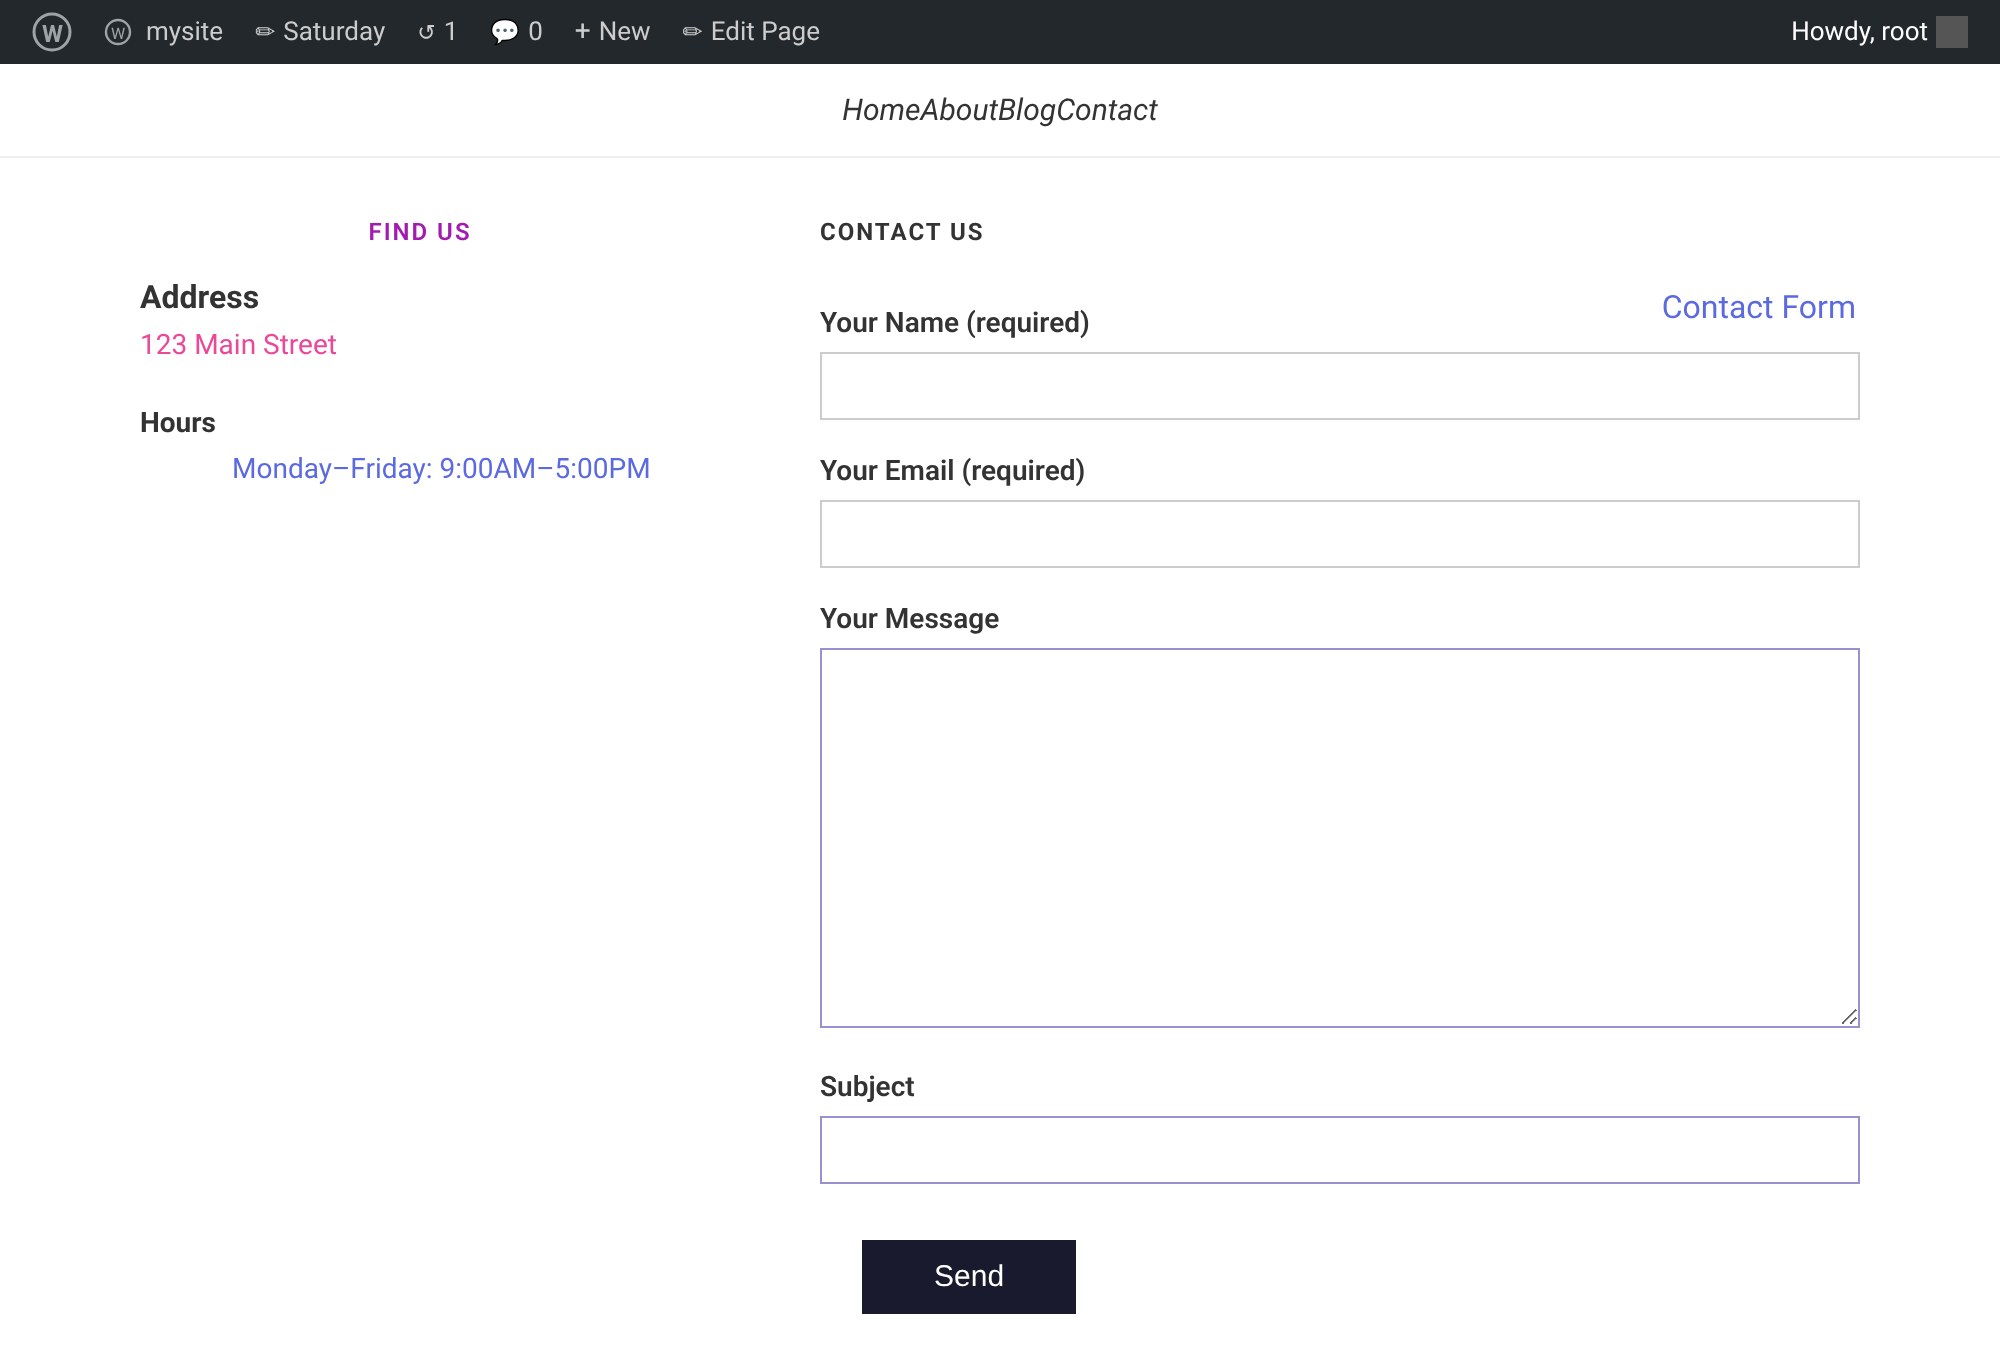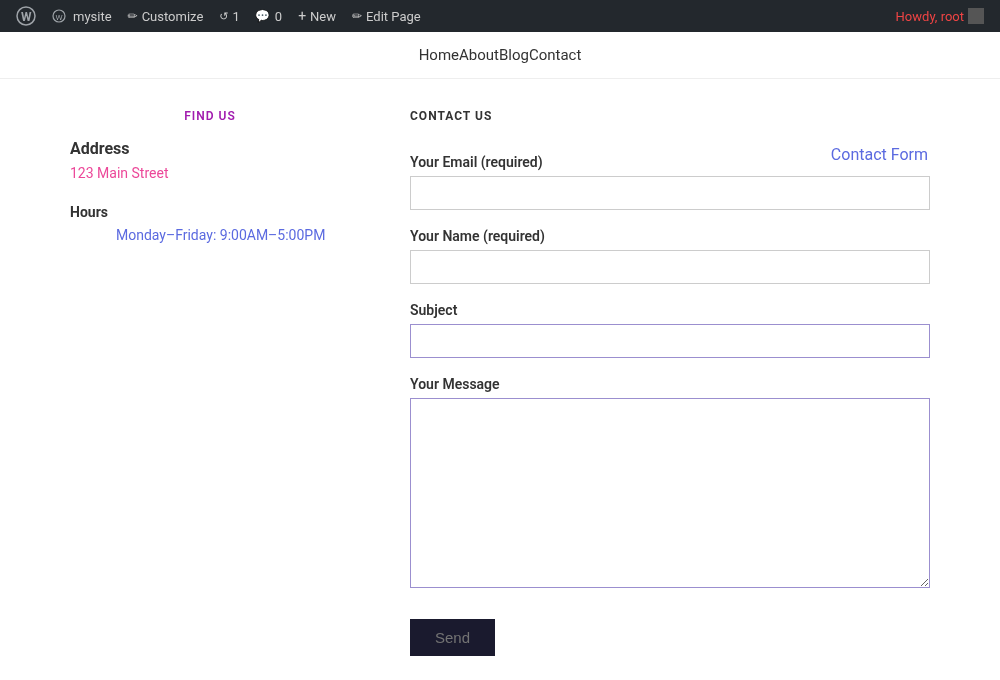--- a/index.html
+++ b/index.html
@@ -30,21 +30,21 @@
       font-size: 13px;
       cursor: pointer;
       white-space: nowrap;
     }
     .admin-bar-spacer { flex: 1; }
     .admin-bar-right {
       display: flex;
       align-items: center;
       gap: 4px;
       padding: 0 8px;
-      color: #ef4444;
+      color: #ffffff;
       font-size: 13px;
     }
     .wp-logo-icon {
       width: 20px;
       height: 20px;
       background: #23282d;
       border-radius: 50%;
       display: flex;
       align-items: center;
       justify-content: center;
@@ -62,21 +62,21 @@
     
     #page-wrapper { margin-top: 32px; }
 
     
     #site-nav {
       display: flex;
       justify-content: center;
       padding: 14px 0;
       border-bottom: 1px solid #eee;
     }
-    .nav-items { display: flex; list-style: none; }
+    .nav-items { display: flex; list-style: none; font-style: italic; }
     .nav-item a {
       text-decoration: none;
       color: #333;
       font-size: 15px;
     }
 
     
     #page-content {
       max-width: 900px;
       margin: 0 auto;
@@ -155,27 +155,28 @@
     .contact-form-label-overlay {
       text-align: right;
       color: #5b6ae0;
       font-size: 18px;
       margin-bottom: -10px;
       padding-right: 2px;
     }
 
     .send-button {
       background: #1a1a2e;
-      color: #737373;
+      color: #ffffff;
       border: none;
-      padding: 10px 25px;
+      padding: 10px 36px;
       font-size: 15px;
       cursor: pointer;
       margin-top: 10px;
       font-weight: 500;
+      margin-left: 21px;
     }
 
     
     .form-input-active {
       border-color: #9b8fcf;
     }
   </style>
 </head>
 <body>
 
@@ -190,21 +191,21 @@
   </div>
   <div class="admin-bar-item">
     <svg width="14" height="14" viewBox="0 0 14 14" fill="#9ea3a8" style="margin-right:3px">
         <circle cx="7" cy="7" r="6" fill="none" stroke="#9ea3a8" stroke-width="1.2"></circle>
         <text x="3.5" y="10.5" font-size="8" fill="#9ea3a8">W</text>
       </svg>
     <span>mysite</span>
   </div>
   <div class="admin-bar-item">
     <span style="font-size:12px">✏</span>
-    <span>Customize</span>
+    <span>Saturday</span>
   </div>
   <div class="admin-bar-item">
     <span style="font-size:11px">↺</span>
     <span>1</span>
   </div>
   <div class="admin-bar-item">
     <span style="font-size:12px">💬</span>
     <span>0</span>
   </div>
   <div class="admin-bar-item">
@@ -245,34 +246,34 @@
 
     <div class="right-col">
       <div class="contact-section-label">CONTACT US</div>
 
       <div class="contact-form-label-overlay">
         <span style="color:#5b6ae0; font-size:16px;">Contact Form</span>
       </div>
 
       <form>
         <div class="form-group">
+          <label class="form-label">Your Name (required)</label>
+          <input type="text" class="form-input" placeholder="" style="">
+        </div>
+        <div class="form-group">
           <label class="form-label">Your Email (required)</label>
           <input type="email" class="form-input" placeholder="" style="">
         </div>
         <div class="form-group">
-          <label class="form-label">Your Name (required)</label>
-          <input type="text" class="form-input" placeholder="" style="">
+          <label class="form-label">Your Message</label>
+          <textarea class="form-textarea" placeholder="" style=""></textarea>
         </div>
         <div class="form-group">
           <label class="form-label">Subject</label>
           <input type="text" class="form-input form-input-active" placeholder="" style="">
-        </div>
-        <div class="form-group">
-          <label class="form-label">Your Message</label>
-          <textarea class="form-textarea" placeholder="" style=""></textarea>
         </div>
         <button type="submit" class="send-button">
           <span>Send</span>
         </button>
       </form>
     </div>
   </div>
 
 </div>
 

